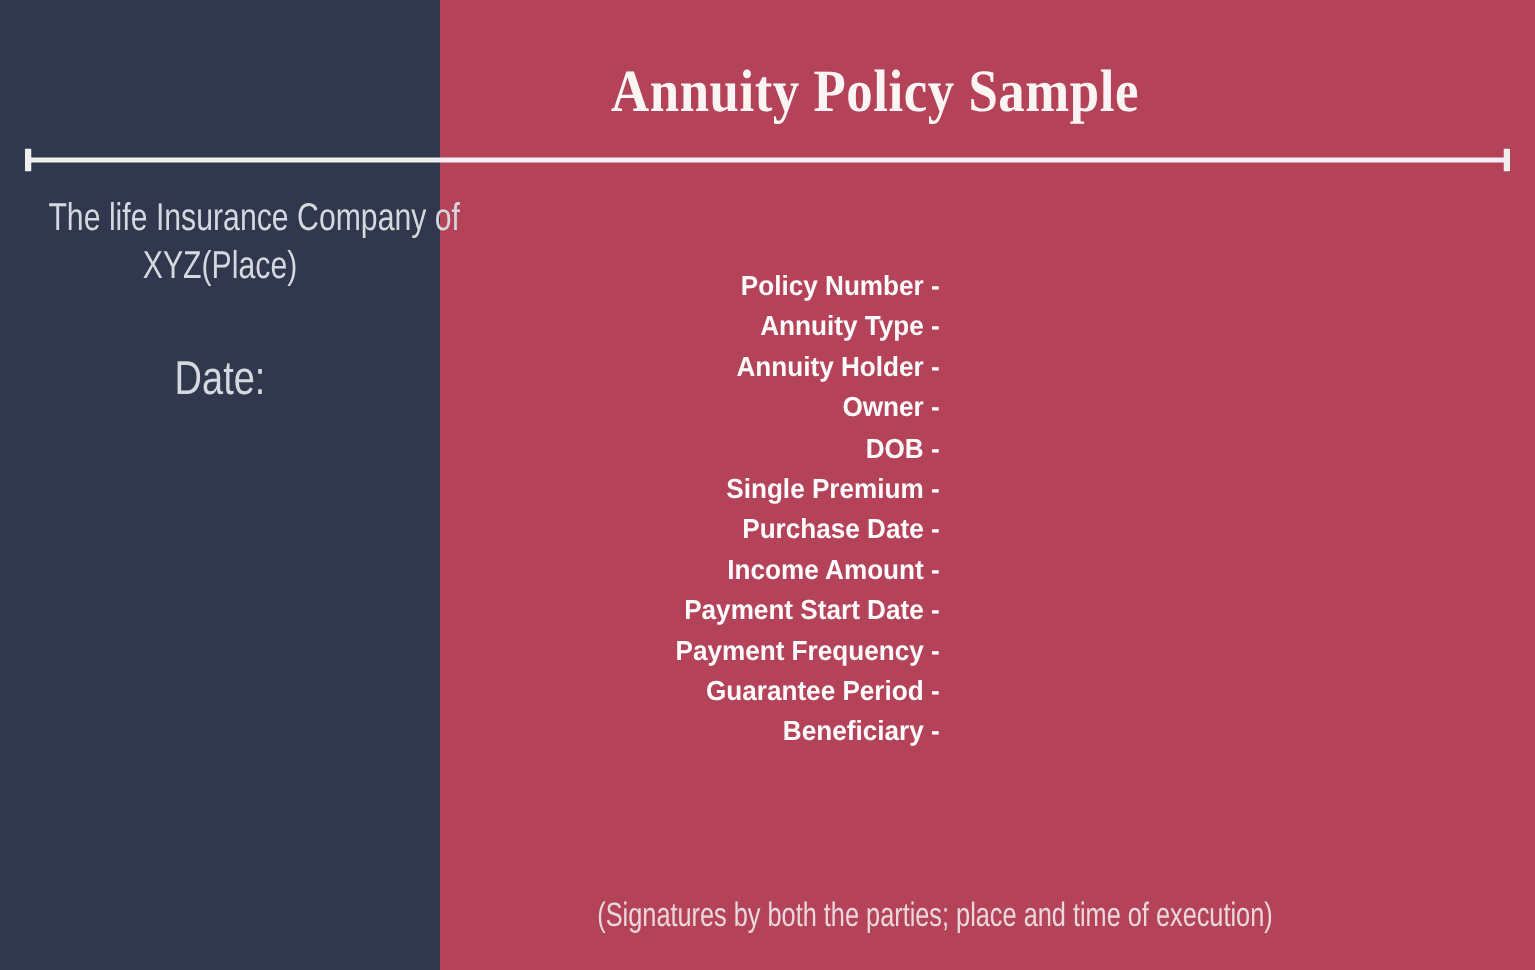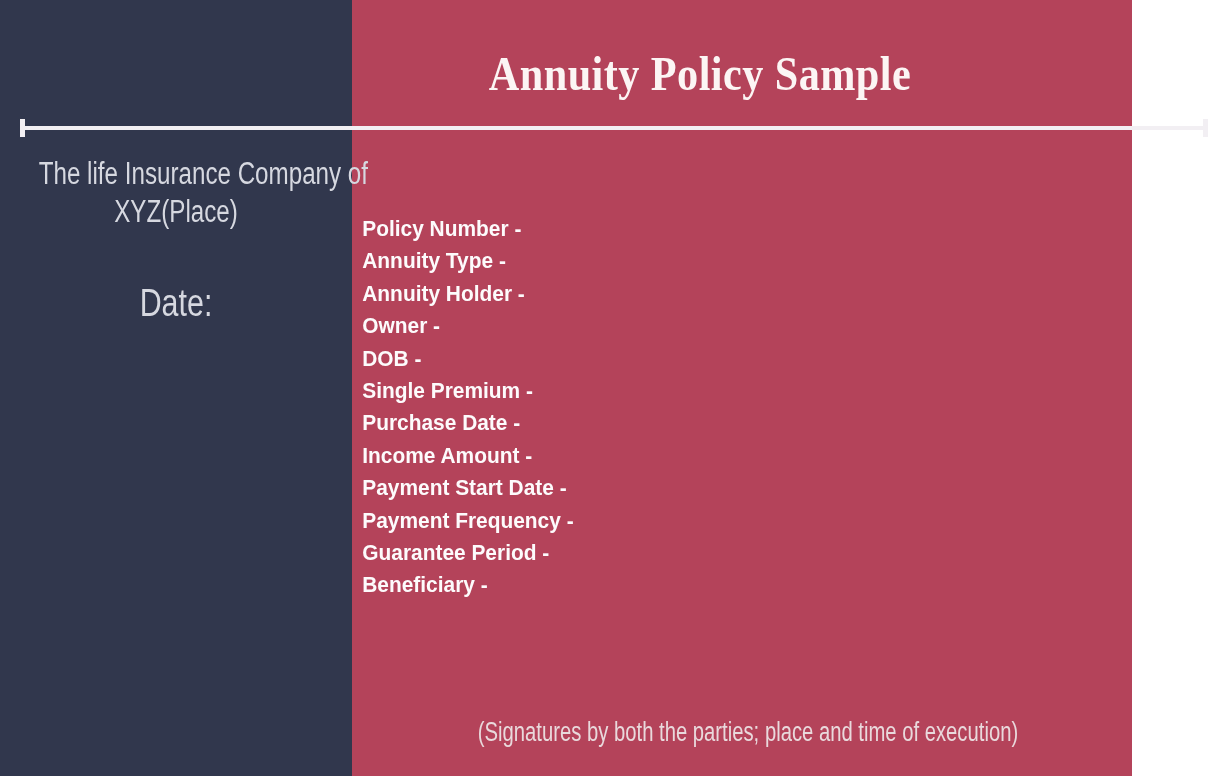--- a/index.html
+++ b/index.html
@@ -8,21 +8,21 @@
     --rule:#f2eff3;
     --title-text:#fcf5f4;
     --field-text:#fdfbfc;
     --sidebar-text:#d6d8e0;
     --signature-text:#e9d9dc;
   }
   *{margin:0;padding:0;box-sizing:border-box;}
   html,body{width:1228px;height:776px;}
   body{font-family:"Liberation Sans","DejaVu Sans",sans-serif;overflow:hidden;}
   .canvas{
-    position:relative;width:1132px;height:776px;
+    position:relative;width:1228px;height:776px;
     background:var(--main-bg);
   }
   .sidebar{
     position:absolute;left:0;top:0;width:352px;height:776px;
     background:var(--sidebar-bg);
   }
   .page-title{
     position:absolute;left:352px;top:46px;width:696px;
     text-align:center;
     font-family:"Liberation Serif","DejaVu Serif",serif;
@@ -52,21 +52,21 @@
   }
   .date-label{
     position:absolute;left:0;top:280px;width:352px;
     text-align:center;
     font-size:38px;line-height:46px;font-weight:300;
     color:var(--sidebar-text);
     transform:scaleX(0.80);transform-origin:center;
   }
   .policy-fields{
     position:absolute;left:352px;top:213px;width:410px;
-    text-align:left;
+    text-align:right;
     color:var(--field-text);
   }
   .policy-fields .field{
     font-size:22px;line-height:32.4px;font-weight:700;
     transform:scaleX(0.95);transform-origin:center;
     white-space:nowrap;
   }
   .signature-note{
     position:absolute;left:352px;top:715px;width:792px;
     text-align:center;

